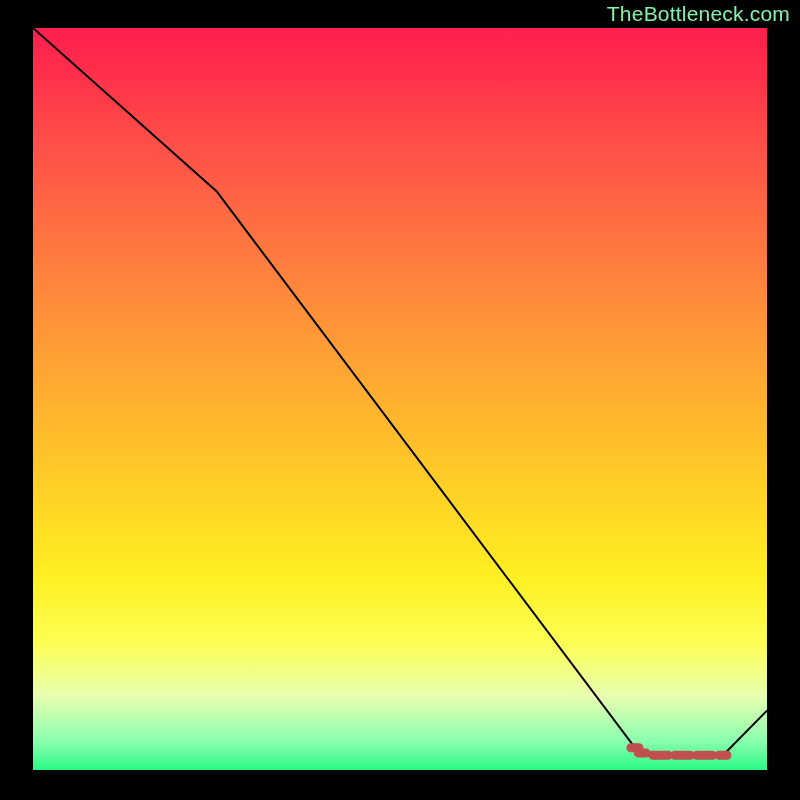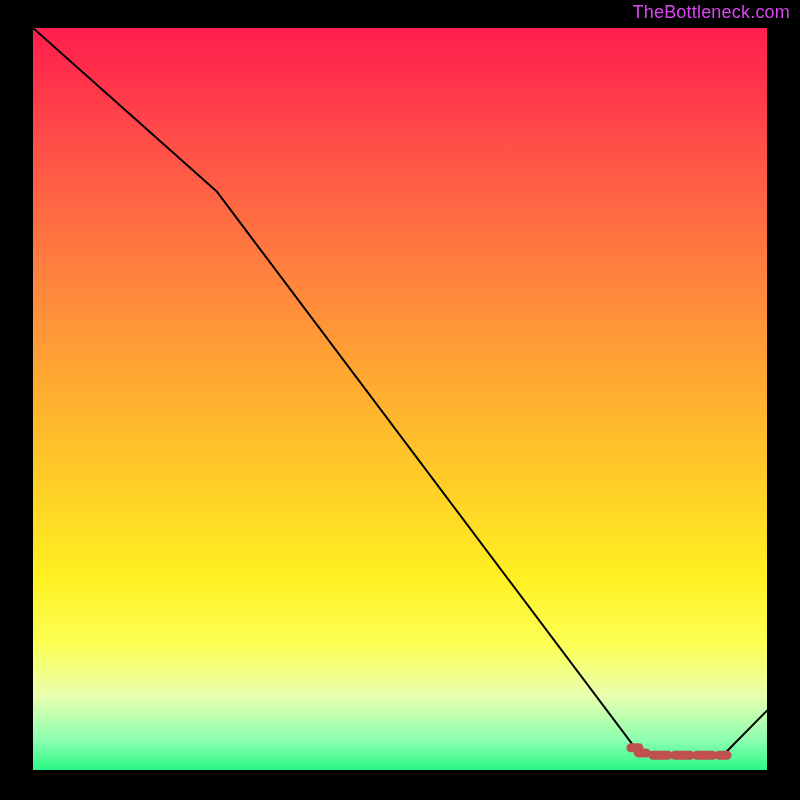--- a/index.html
+++ b/index.html
@@ -14,22 +14,22 @@
   .frame {
     position: relative;
     width: 800px;
     height: 800px;
     background: #000;
   }
   .watermark {
     position: absolute;
     top: 2px;
     right: 10px;
-    color: #d946ef;
-    font-size: 18px;
+    color: #86efac;
+    font-size: 21px;
     font-weight: 500;
     letter-spacing: 0.2px;
   }
   .plot {
     position: absolute;
     left: 33px;
     top: 28px;
     width: 734px;
     height: 742px;
     background: linear-gradient(to bottom,

